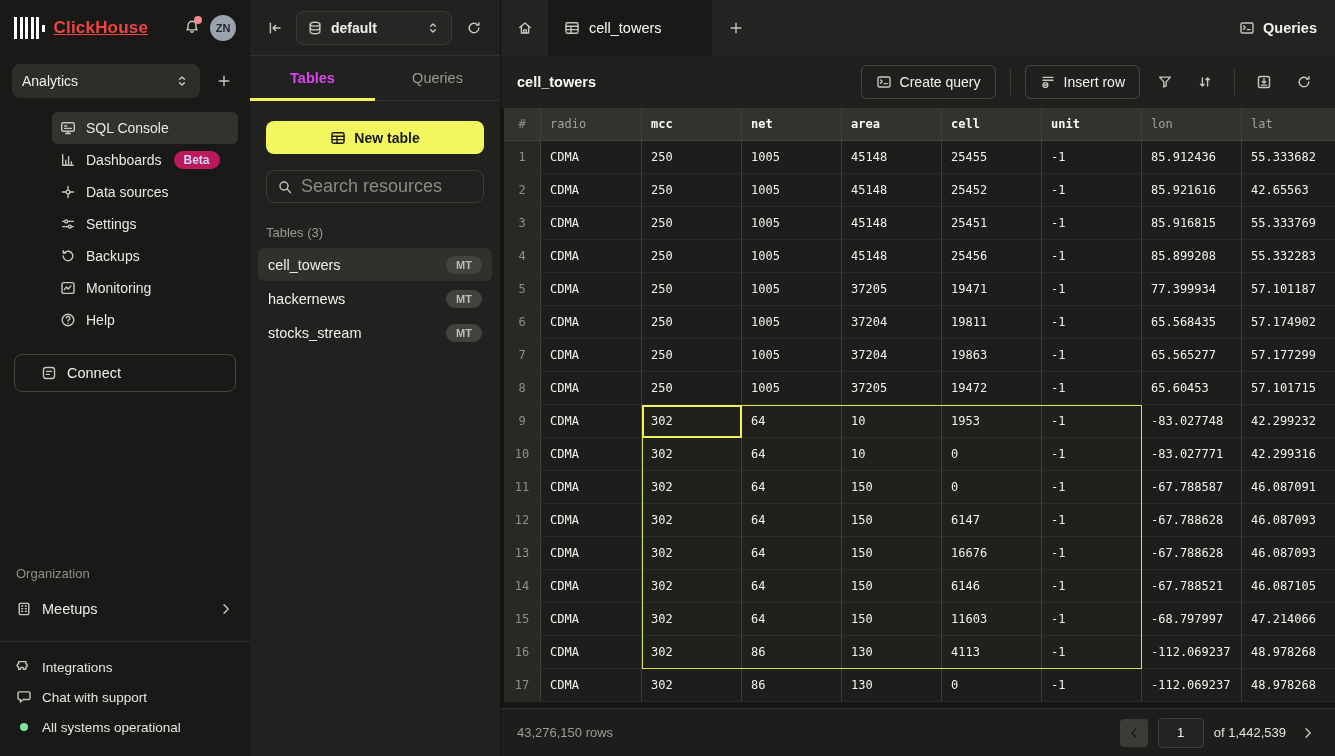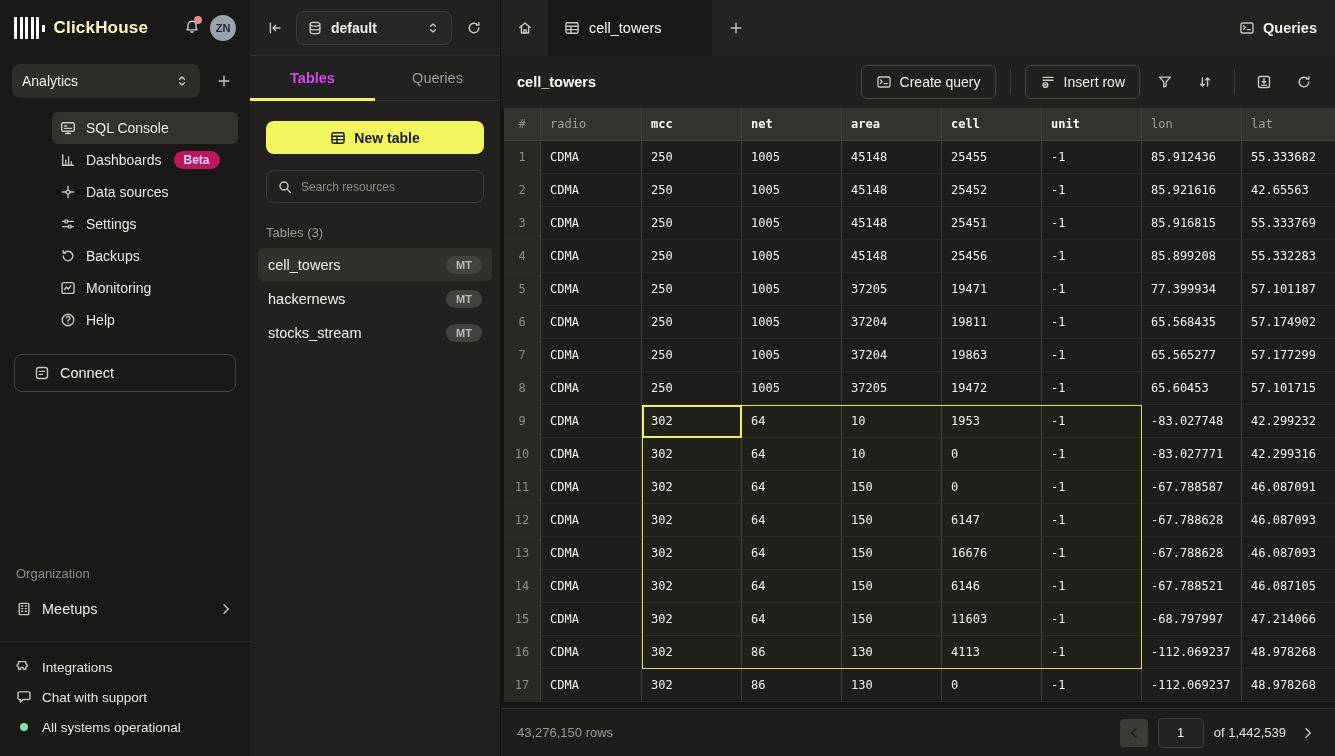--- a/index.html
+++ b/index.html
@@ -13,37 +13,37 @@
   svg { display:block; }
   .icon { display:inline-flex; align-items:center; justify-content:center; color:#c7c7c0; flex:0 0 auto; }
 
   
   .sidebar { position:absolute; left:0; top:0; width:250px; height:756px; background:#191917; display:flex; flex-direction:column; }
   .sb-top { height:56px; display:flex; align-items:center; padding:0 14px; }
   .logo { display:flex; align-items:center; gap:9px; }
   .logo-bars { display:flex; align-items:center; gap:2.5px; height:22px; }
   .logo-bars i { display:block; width:3px; height:22px; background:#fff; }
   .logo-bars i.short { height:7px; }
-  .logo-text { font-size:17px; font-weight:700; color:#fef9c3; letter-spacing:.2px; }
+  .logo-text { font-size:17px; font-weight:700; color:#ef4444; letter-spacing:.2px;text-decoration:underline; }
   .sb-top .spacer { flex:1; }
   .bell { position:relative; margin-right:10px; cursor:pointer; }
   .bell-dot { position:absolute; top:-3px; right:-2px; width:8px; height:8px; border-radius:50%; }
   .avatar { width:26px; height:26px; border-radius:50%; background:#99a2ad; color:#22272c; font-size:11px; font-weight:700; display:flex; align-items:center; justify-content:center; }
 
   .ws-row { display:flex; align-items:center; gap:10px; padding:8px 12px 10px 12px; }
   .ws-select { flex:1; height:34px; background:#2d2d2a; border-radius:8px; display:flex; align-items:center; padding:0 10px; cursor:pointer; }
   .ws-select .lbl { flex:1; font-size:14px; color:#f0f0eb; }
   .plus-btn { width:28px; height:28px; display:flex; align-items:center; justify-content:center; color:#d6d6d0; cursor:pointer; border-radius:6px; }
 
   .nav { padding:4px 12px; display:flex; flex-direction:column;margin-left:40px; }
   .nav-item { height:32px; display:flex; align-items:center; gap:10px; padding:0 8px; border-radius:6px; cursor:pointer; color:#e9e9e4; font-size:14px; }
   .nav-item.active { background:#32322e; }
   .badge-beta { font-size:12px; font-weight:600; padding:2px 10px; border-radius:10px; margin-left:2px; }
 
-  .connect-btn { margin:14px 14px 0 14px; height:38px; border:1px solid #45453f; border-radius:8px; display:flex; align-items:center; gap:10px; padding:0 19px; cursor:pointer; font-size:14.5px; color:#f2f2ed; }
+  .connect-btn { margin:14px 14px 0 14px; height:38px; border:1px solid #45453f; border-radius:8px; display:flex; align-items:center; gap:10px; padding:0 26px; cursor:pointer; font-size:14.5px; color:#f2f2ed; }
   .sb-spacer { flex:1; }
   .org-label { padding:0 16px 10px 16px; color:#8f8f88; font-size:13px; }
   .meetups { height:36px; display:flex; align-items:center; gap:10px; padding:0 16px; cursor:pointer; font-size:14.5px; }
   .meetups .grow { flex:1; }
   .sb-divider { border-top:1px solid #2c2c29; margin-top:14px; }
   .sb-footer { padding:10px 16px 14px 16px; display:flex; flex-direction:column; }
   .sbf-item { height:30px; display:flex; align-items:center; gap:10px; cursor:pointer; font-size:13.5px; color:#e6e6e1; }
 
   
   .explorer { position:absolute; left:250px; top:0; width:250px; height:756px; background:#21211f; display:flex; flex-direction:column; }
@@ -51,21 +51,21 @@
   .collapse-btn { width:26px; height:26px; display:flex; align-items:center; justify-content:center; color:#a9a9a2; cursor:pointer; }
   .db-select { flex:1; height:34px; border:1px solid #3d3d38; border-radius:8px; background:#262624; display:flex; align-items:center; gap:8px; padding:0 10px; cursor:pointer; }
   .db-select .lbl { flex:1; font-size:14px; font-weight:600; color:#f0f0eb; }
   .ex-refresh { width:28px; height:28px; display:flex; align-items:center; justify-content:center; color:#c9c9c3; cursor:pointer; }
   .ex-tabs { height:45px; display:flex; border-bottom:1px solid #32322e; }
   .ex-tab { flex:1; display:flex; align-items:center; justify-content:center; font-size:14.5px; color:#9a9a93; cursor:pointer; position:relative; }
   .ex-tab.active { color:#d946ef; font-weight:600; }
   .ex-tab.active::after { content:""; position:absolute; left:0; right:0; bottom:-1px; height:3px; background:var(--accent); }
   .new-table-btn { margin:20px 16px 0 16px; height:33px; border-radius:8px; display:flex; align-items:center; justify-content:center; gap:8px; font-size:14px; font-weight:600; cursor:pointer; color:#191917; }
   .search-box { margin:16px 16px 0 16px; height:33px; border:1px solid #3d3d38; border-radius:8px; display:flex; align-items:center; gap:8px; padding:0 10px; color:#8b8b85; }
-  .search-box input { flex:1; background:transparent; border:none; outline:none; color:#e8e8e3; font-size:12px; font-family:inherit; }
+  .search-box input { flex:1; background:transparent; border:none; outline:none; color:#e8e8e3; font-size:18px; font-family:inherit; }
   .search-box input::placeholder { color:#8b8b85; }
   .group-label { padding:22px 16px 8px 16px; color:#9a9a93; font-size:13px; }
   .table-list { padding:0 8px; display:flex; flex-direction:column; gap:1px; }
   .table-item { height:33px; display:flex; align-items:center; padding:0 10px; border-radius:6px; cursor:pointer; font-size:14.5px; color:#f0f0eb; }
   .table-item.selected { background:#30302c; }
   .table-item .grow { flex:1; }
   .badge-mt { font-size:11px; font-weight:600; color:#bdbdb6; background:#42423e; padding:3px 10px; border-radius:10px; }
 
   
   .main { position:absolute; left:500px; top:0; width:835px; height:756px; background:#161614; border-left:1px solid #131311; }

